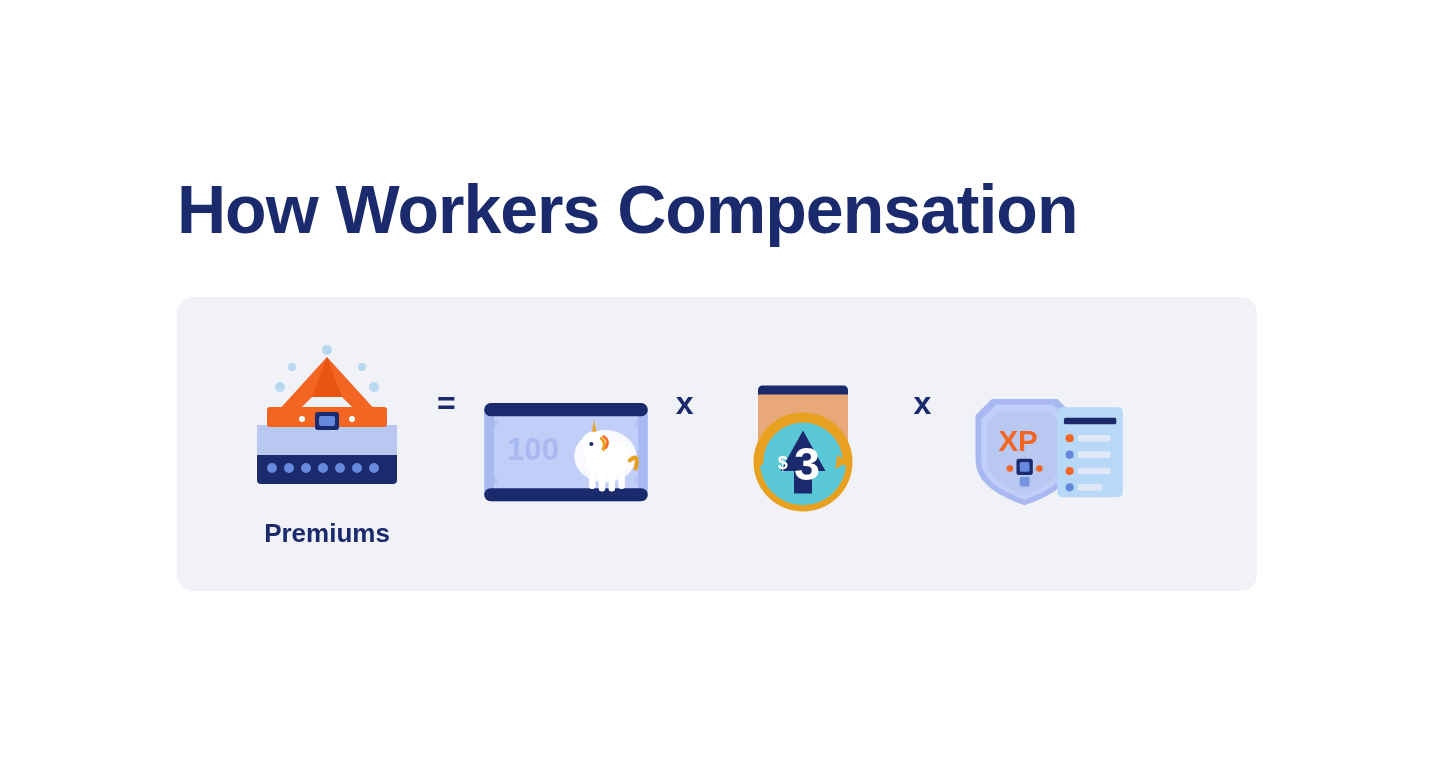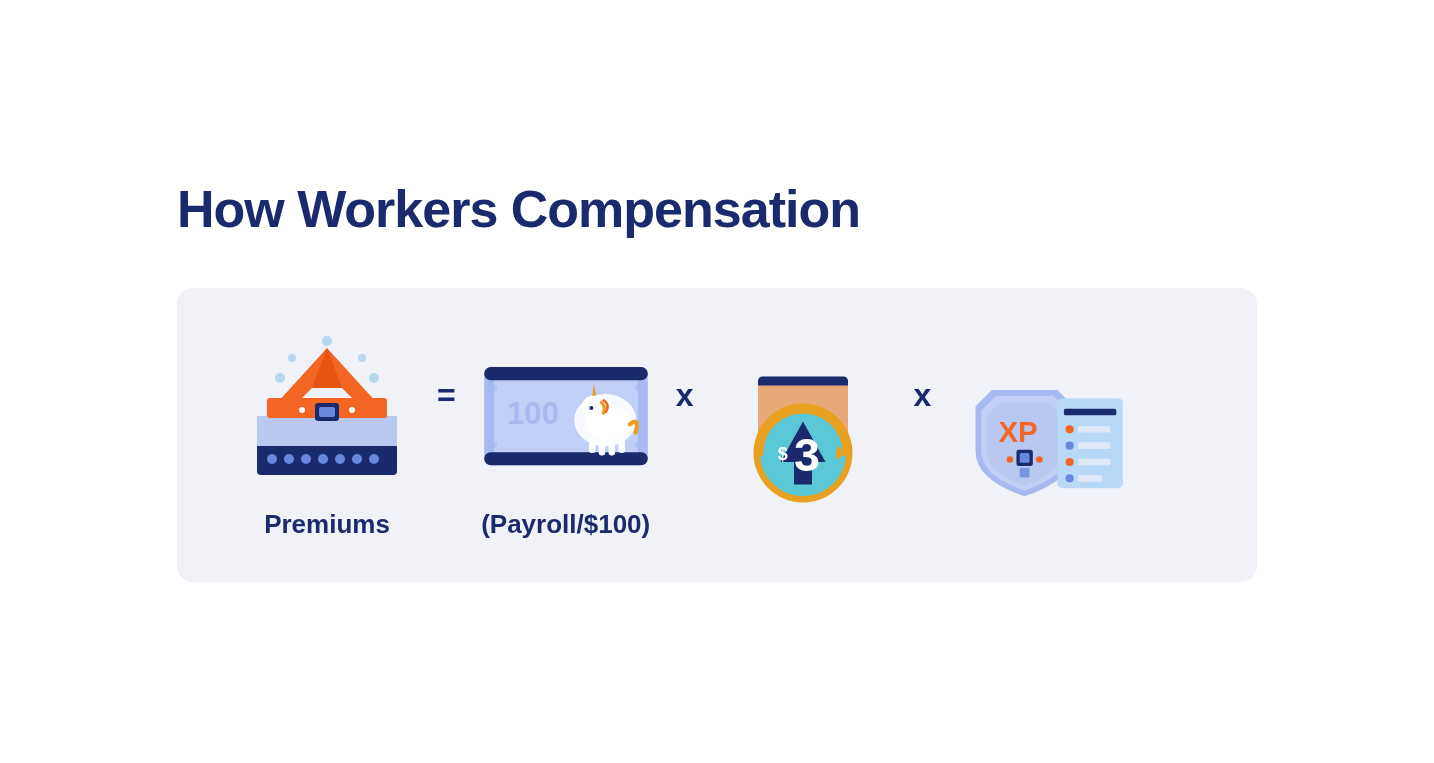--- a/index.html
+++ b/index.html
@@ -14,21 +14,21 @@
       align-items: center;
       justify-content: center;
     }
 
     .container {
       width: 1200px;
       padding: 40px 60px;
     }
 
     .title {
-      font-size: 52px;
+      font-size: 68px;
       font-weight: 900;
       color: #1a2a6c;
       line-height: 1.1;
       margin-bottom: 50px;
       letter-spacing: -1px;
     }
 
     .formula-section {
       background: #f0f2f8;
       border-radius: 16px;
@@ -164,21 +164,20 @@
           <path d="M188,100 Q200,90 195,110" stroke="#e8a020" stroke-width="5" fill="none" stroke-linecap="round"></path>
 
           <circle cx="141" cy="80" r="2.5" fill="#1a2a6c"></circle>
 
           <circle cx="22" cy="55" r="4" fill="#a8b8f0" opacity="0.6"></circle>
           <circle cx="198" cy="55" r="4" fill="#a8b8f0" opacity="0.6"></circle>
           <circle cx="22" cy="125" r="4" fill="#a8b8f0" opacity="0.6"></circle>
           <circle cx="198" cy="125" r="4" fill="#a8b8f0" opacity="0.6"></circle>
         </svg>
       </div>
-      <div class="formula-label">(Payroll/$100)</div>
     </div>
 
     <div class="formula-operator">x</div>
 
     <div class="formula-item">
       <div class="formula-icon icon-classcode">
         <svg viewBox="0 0 200 160" xmlns="http://www.w3.org/2000/svg">
 
           <rect x="50" y="15" width="100" height="80" rx="5" fill="#1a2a6c"></rect>
           <rect x="50" y="25" width="100" height="70" rx="0" fill="#e8a878"></rect>

